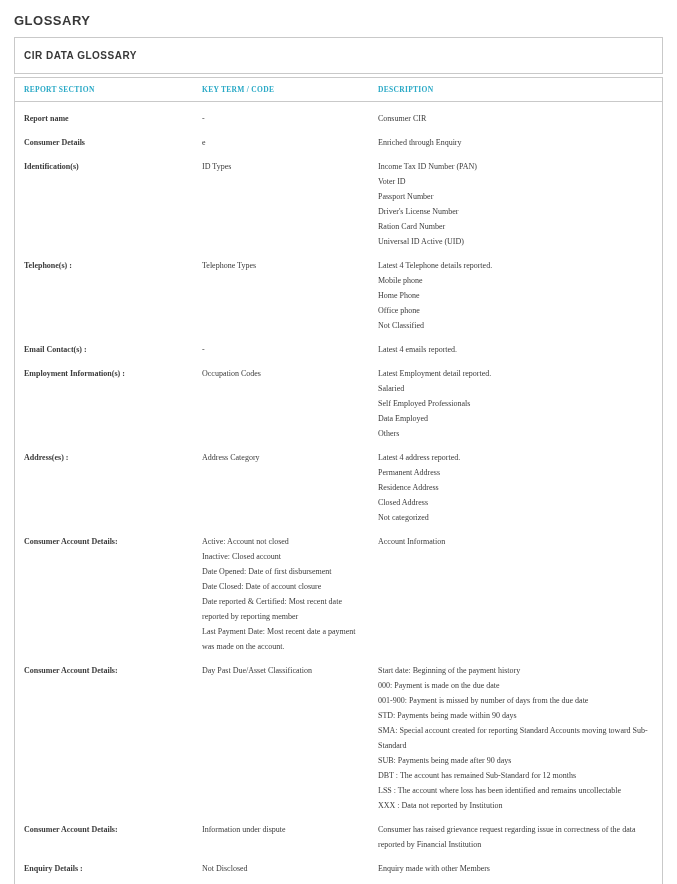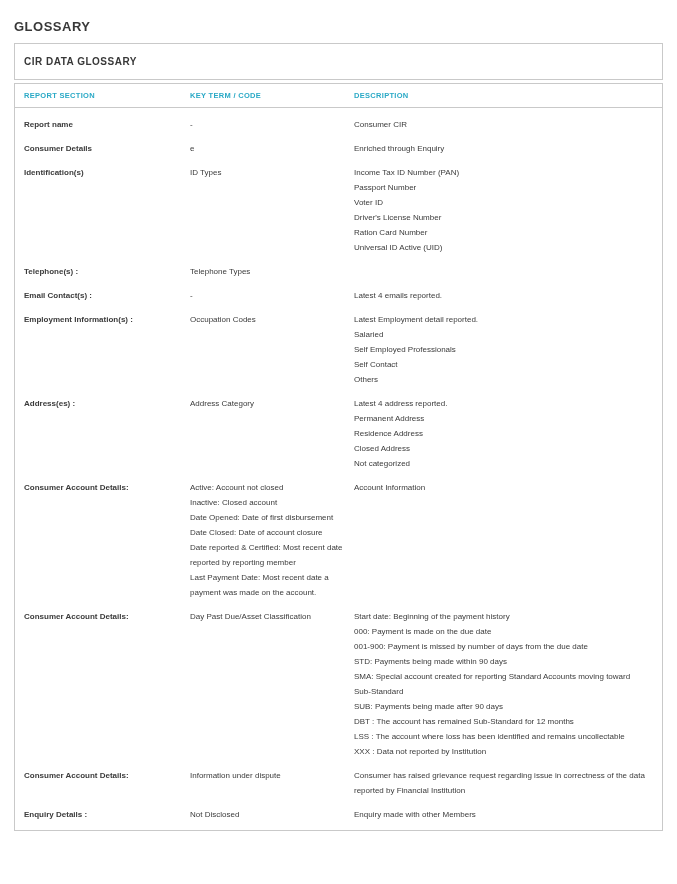--- a/index.html
+++ b/index.html
@@ -11,38 +11,39 @@
     color: #3b3b3b;
     position: relative;
   }
   .page { padding: 5px 14px 12px 14px; }
 
   .page-title {
     font-size: 13px;
     font-weight: bold;
     letter-spacing: 0.5px;
     color: #383838;
-    margin: 14px 0 9px 0;
+    margin: 8px 0 9px 0;
   }
 
   .box { border: 1px solid #c9c9c9; background: #ffffff; }
 
   .title-box {
     padding: 12px 9px;
     font-size: 10px;
     font-weight: bold;
     letter-spacing: 0.5px;
     color: #383838;
     margin-bottom: 3px;
   }
 
   .grid3 {
     display: grid;
     grid-template-columns: 162px 160px 1fr;
-    column-gap: 4px;
+    column-gap: 16px;
+    font-family: Liberation Serif, serif;
   }
 
   .header-box { padding: 7px 9px; }
   .header-box .colhead {
     font-size: 7.5px;
     font-weight: bold;
     color: #2aa9c6;
     letter-spacing: 0.3px;
     text-transform: uppercase;
   }
@@ -91,46 +92,53 @@
         <div class="cell keyterm">e</div>
         <div class="cell desc">
           <div class="desc-line">Enriched through Enquiry</div>
         </div>
       </div>
       <div class="grid3 t-row">
         <div class="cell section">Identification(s)</div>
         <div class="cell keyterm">ID Types</div>
         <div class="cell desc">
           <div class="desc-line">Income Tax ID Number (PAN)</div>
+          <div class="desc-line">Voter ID</div>
           <div class="desc-line">Passport Number</div>
-          <div class="desc-line">Voter ID</div>
           <div class="desc-line">Driver's License Number</div>
           <div class="desc-line">Ration Card Number</div>
           <div class="desc-line">Universal ID Active (UID)</div>
         </div>
       </div>
       <div class="grid3 t-row">
         <div class="cell section">Telephone(s) :</div>
         <div class="cell keyterm">Telephone Types</div>
+        <div class="cell desc">
+          <div class="desc-line">Latest 4 Telephone details reported.</div>
+          <div class="desc-line">Mobile phone</div>
+          <div class="desc-line">Home Phone</div>
+          <div class="desc-line">Office phone</div>
+          <div class="desc-line">Not Classified</div>
+        </div>
       </div>
       <div class="grid3 t-row">
         <div class="cell section">Email Contact(s) :</div>
         <div class="cell keyterm">-</div>
         <div class="cell desc">
           <div class="desc-line">Latest 4 emails reported.</div>
         </div>
       </div>
       <div class="grid3 t-row">
         <div class="cell section">Employment Information(s) :</div>
         <div class="cell keyterm">Occupation Codes</div>
         <div class="cell desc">
           <div class="desc-line">Latest Employment detail reported.</div>
           <div class="desc-line">Salaried</div>
           <div class="desc-line">Self Employed Professionals</div>
-          <div class="desc-line">Self Contact</div>
+          <div class="desc-line">Data Employed</div>
           <div class="desc-line">Others</div>
         </div>
       </div>
       <div class="grid3 t-row">
         <div class="cell section">Address(es) :</div>
         <div class="cell keyterm">Address Category</div>
         <div class="cell desc">
           <div class="desc-line">Latest 4 address reported.</div>
           <div class="desc-line">Permanent Address</div>
           <div class="desc-line">Residence Address</div>

